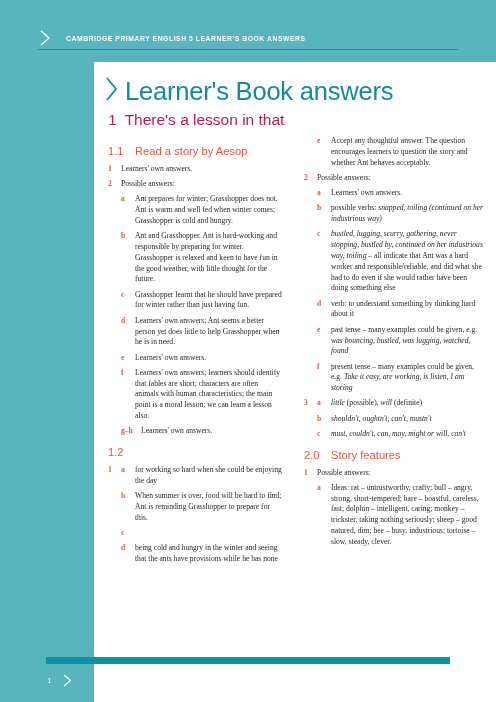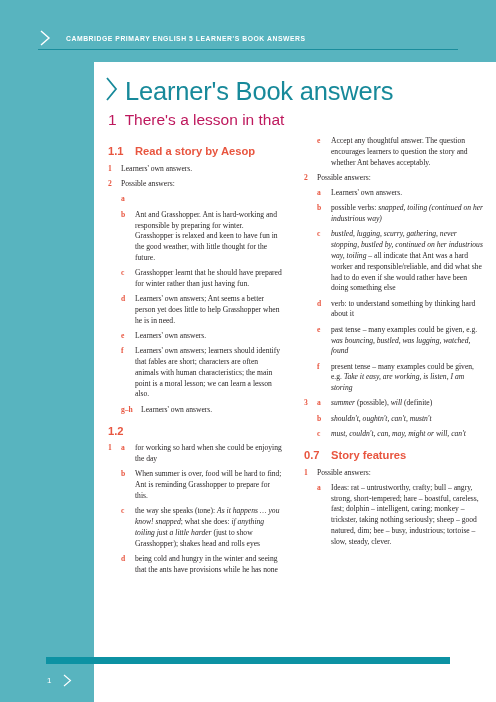--- a/index.html
+++ b/index.html
@@ -111,21 +111,21 @@
     box-sizing: border-box;
     padding: 0 14px 0 14px;
   }
   .col.right { padding-left: 8px; padding-right: 12px; }
 
   
   .sec-head {
     display: flex;
     color: #e8553f;
     font-size: 11.2px;
-    font-weight: 700;
+    font-weight: 400;
     margin: 9px 0 6px 0;
     line-height: 1.15;
   }
   .sec-head .sec-num {
     width: 27px;
     flex: 0 0 auto;
   }
   .sec-head .sec-name { flex: 1 1 auto; }
 
   
@@ -235,20 +235,21 @@
           <span class="body">Learners' own answers.</span>
         </div>
 
         <div class="row">
           <span class="n">2</span>
           <span class="body">Possible answers:</span>
         </div>
 
         <div class="row indent">
           <span class="l">a</span>
+          <span class="body">Ant prepares for winter; Grasshopper does not. Ant is warm and well fed when winter comes; Grasshopper is cold and hungry.</span>
         </div>
         <div class="row indent">
           <span class="l">b</span>
           <span class="body">Ant and Grasshopper. Ant is hard-working and responsible by preparing for winter. Grasshopper is relaxed and keen to have fun in the good weather, with little thought for the future.</span>
         </div>
         <div class="row indent">
           <span class="l">c</span>
           <span class="body">Grasshopper learnt that he should have prepared for winter rather than just having fun.</span>
         </div>
         <div class="row indent">
@@ -276,21 +277,20 @@
           <span class="n">1</span>
           <span class="l">a</span>
           <span class="body">for working so hard when she could be enjoying the day</span>
         </div>
         <div class="row indent">
           <span class="l">b</span>
           <span class="body">When summer is over, food will be hard to find; Ant is reminding Grasshopper to prepare for this.</span>
         </div>
         <div class="row indent">
           <span class="l">c</span>
-          <span class="body">the way she speaks (tone): <span class="it">As it happens … you know! snapped</span>; what she does: <span class="it">if anything toiling just a little harder</span> (just to show Grasshopper); shakes head and rolls eyes</span>
         </div>
         <div class="row indent">
           <span class="l">d</span>
           <span class="body">being cold and hungry in the winter and seeing that the ants have provisions while he has none</span>
         </div>
 
       </div>
 
       <div class="col right">
 
@@ -326,33 +326,33 @@
           <span class="body">past tense – many examples could be given, e.g. <span class="it">was bouncing, bustled, was lugging, watched, found</span></span>
         </div>
         <div class="row indent">
           <span class="l">f</span>
           <span class="body">present tense – many examples could be given, e.g. <span class="it">Take it easy, are working, is listen, I am storing</span></span>
         </div>
 
         <div class="row">
           <span class="n">3</span>
           <span class="l">a</span>
-          <span class="body"><span class="it">summer</span> (possible), <span class="it">will</span> (definite)</span>
+          <span class="body"><span class="it">little</span> (possible), <span class="it">will</span> (definite)</span>
         </div>
         <div class="row indent">
           <span class="l">b</span>
           <span class="body it">shouldn't, oughtn't, can't, mustn't</span>
         </div>
         <div class="row indent">
           <span class="l">c</span>
           <span class="body it">must, couldn't, can, may, might or will, can't</span>
         </div>
 
         <div class="sec-head">
-          <span class="sec-num">0.7</span>
+          <span class="sec-num">2.0</span>
           <span class="sec-name">Story features</span>
         </div>
 
         <div class="row">
           <span class="n">1</span>
           <span class="body">Possible answers:</span>
         </div>
         <div class="row indent">
           <span class="l">a</span>
           <span class="body">Ideas: rat – untrustworthy, crafty; bull – angry, strong, short-tempered; hare – boastful, careless, fast; dolphin – intelligent, caring; monkey – trickster, taking nothing seriously; sheep – good natured, dim; bee – busy, industrious; tortoise – slow, steady, clever.</span>

